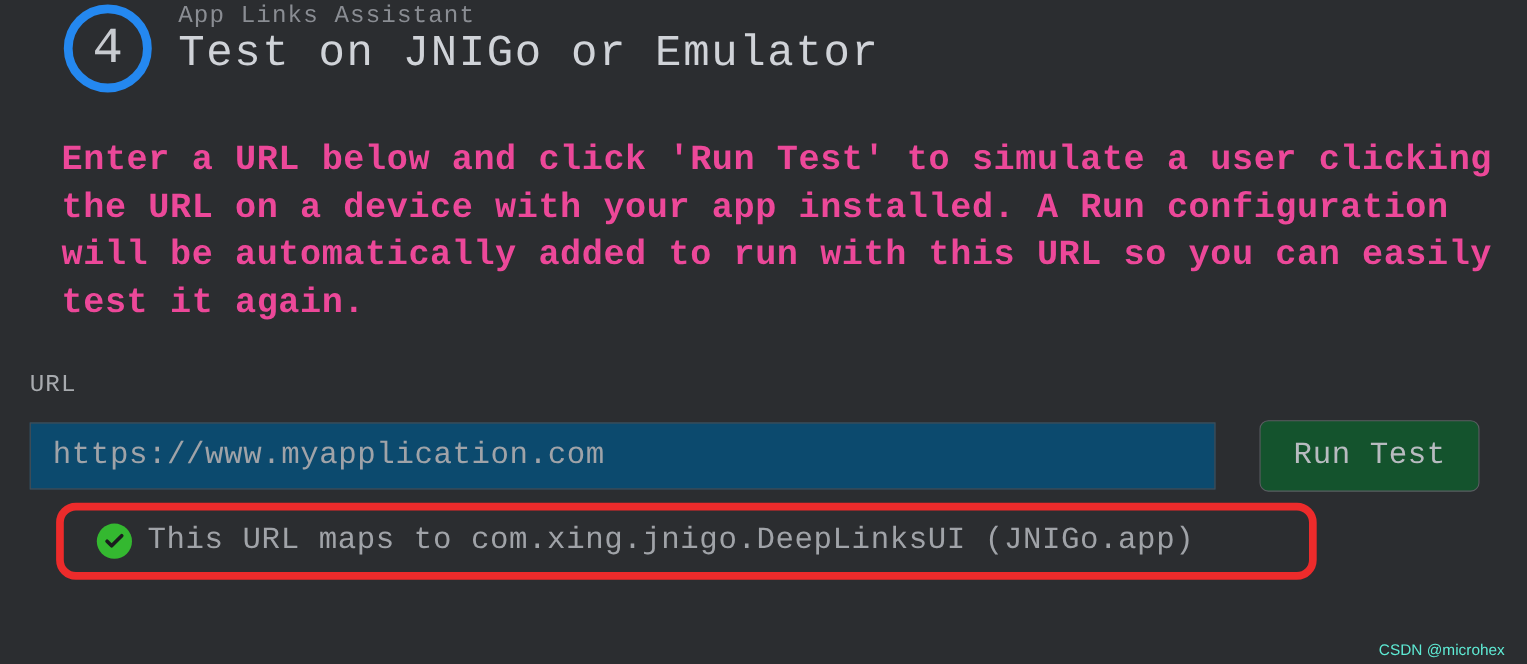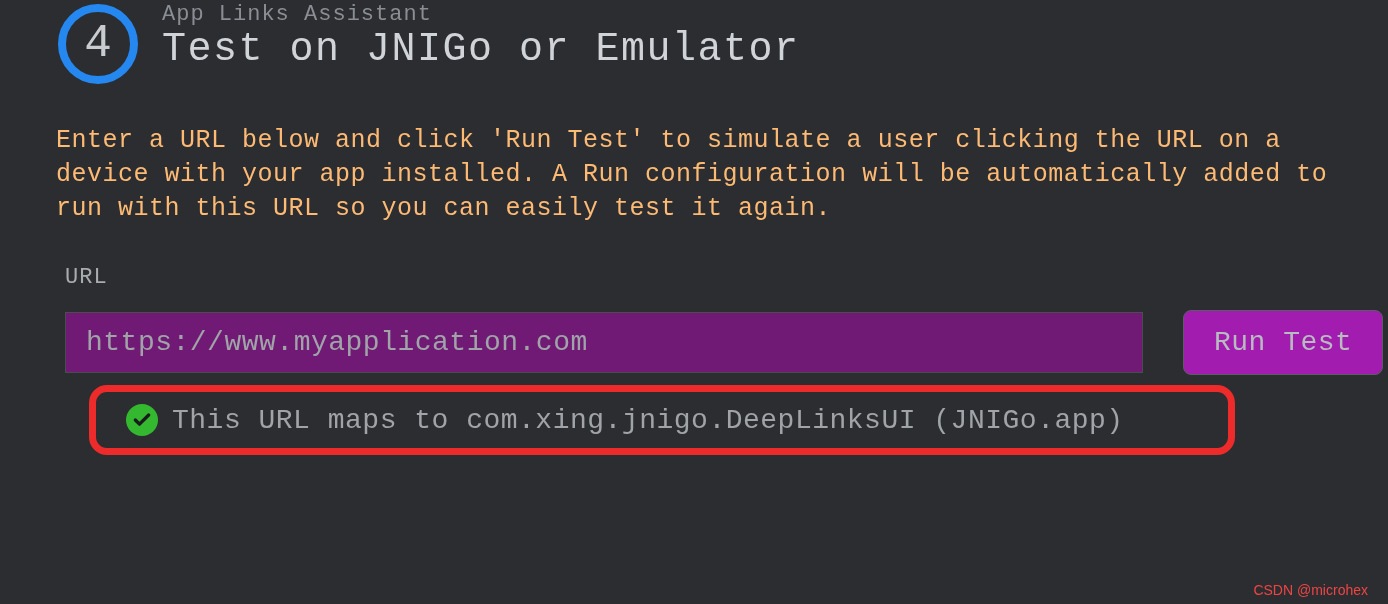--- a/index.html
+++ b/index.html
@@ -60,58 +60,58 @@
     
     .page-title {
       font-size: 40px;
       color: #d0d3d8;
       font-weight: normal;
       letter-spacing: 1.5px;
     }
     
     .description {
       padding: 40px 0 0 56px;
-      font-size: 25px;
+      font-size: 32px;
       line-height: 1.35;
-      color: #fdba74;
+      color: #ec4899;
       letter-spacing: 0.5px;
       white-space: pre-wrap;
+      font-weight: bold;
     }
     
     .url-section {
       padding: 40px 0 0 27px;
-      margin-left: 38px;
     }
     
     .url-label {
       font-size: 22px;
       color: #a8abaf;
       margin-bottom: 20px;
       letter-spacing: 1px;
     }
     
     .url-row {
       display: flex;
       gap: 40px;
       align-items: center;
     }
     
     .url-input {
-      background-color: #701a75;
+      background-color: #0c4a6e;
       border: 1px solid #4a4c50;
       padding: 14px 20px;
       font-size: 28px;
       color: #a0a3a8;
       font-family: 'Courier New', Courier, monospace;
       width: 1078px;
       letter-spacing: 0.5px;
     }
     
     .run-test-button {
-      background-color: #a21caf;
+      background-color: #14532d;
       border: 1px solid #5a5d62;
       border-radius: 8px;
       padding: 16px 30px;
       font-size: 28px;
       color: #b8bbc0;
       font-family: 'Courier New', Courier, monospace;
       cursor: pointer;
       letter-spacing: 0.5px;
       white-space: nowrap;
     }
@@ -147,21 +147,21 @@
       font-size: 28px;
       color: #a0a3a8;
       letter-spacing: 0.5px;
     }
     
     .watermark {
       position: absolute;
       bottom: 6px;
       right: 20px;
       font-size: 14px;
-      color: #ef4444;
+      color: #5eead4;
       font-family: Arial, sans-serif;
     }
   </style>
 </head>
 <body>
 
 <div class="container">
   <div class="header-section">
     <div class="step-badge">
       <span class="step-number">4</span>

